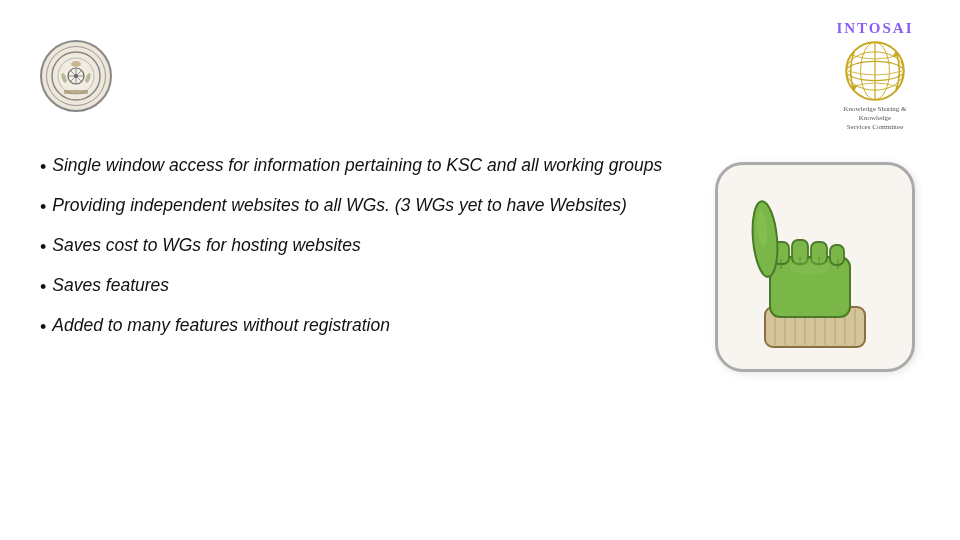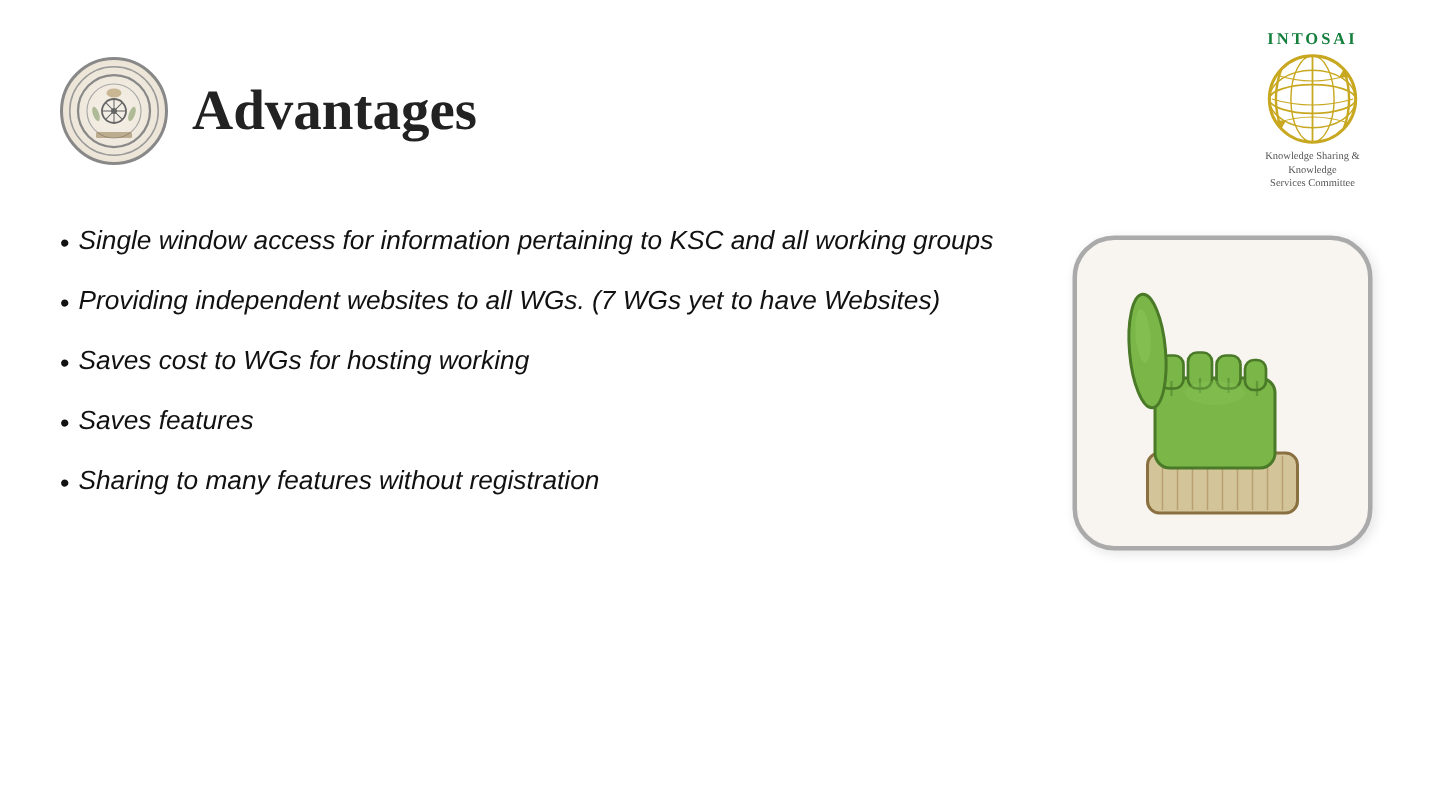--- a/index.html
+++ b/index.html
@@ -37,24 +37,24 @@
 
     
     .intosai-logo {
       display: flex;
       flex-direction: column;
       align-items: center;
       gap: 2px;
     }
 
     .intosai-text {
-      font-size: 11px;
+      font-size: 15px;
       font-weight: bold;
       letter-spacing: 2px;
-      color: #15803d;
+      color: #8b5cf6;
     }
 
     .globe-svg {
       width: 64px;
       height: 64px;
     }
 
     .intosai-subtitle {
       font-size: 7px;
       color: #555;
@@ -192,21 +192,20 @@
             <ellipse cx="26" cy="14" rx="5" ry="3" fill="#b8a070" opacity="0.7"></ellipse>
 
             <ellipse cx="14" cy="28" rx="2" ry="5" fill="#6a8a4a" opacity="0.5" transform="rotate(-20 14 28)"></ellipse>
             <ellipse cx="38" cy="28" rx="2" ry="5" fill="#6a8a4a" opacity="0.5" transform="rotate(20 38 28)"></ellipse>
 
             <rect x="14" y="40" width="24" height="4" rx="1" fill="#8a7040" opacity="0.5"></rect>
           </svg>
         </div>
       </div>
 
-      <h1 class="title">Advantages</h1>
     </div>
 
     <div class="intosai-logo">
       <span class="intosai-text">INTOSAI</span>
 
       <svg class="globe-svg" viewBox="0 0 80 80">
 
         <circle cx="40" cy="40" r="36" fill="none" stroke="#c8a820" stroke-width="2.5"></circle>
 
         <ellipse cx="40" cy="40" rx="36" ry="12" fill="none" stroke="#c8a820" stroke-width="1.5"></ellipse>
@@ -237,36 +236,36 @@
     <div class="bullet-section">
       <ul class="bullet-list">
 
         <li>
           <span class="bullet-dot">•</span>
           <span class="bullet-text">Single window access for information pertaining to KSC and all working groups</span>
         </li>
 
         <li>
           <span class="bullet-dot">•</span>
-          <span class="bullet-text">Providing independent websites to all WGs. (7 WGs yet to have Websites)</span>
-        </li>
-
-        <li>
-          <span class="bullet-dot">•</span>
-          <span class="bullet-text">Saves cost to WGs for hosting working</span>
+          <span class="bullet-text">Providing independent websites to all WGs. (3 WGs yet to have Websites)</span>
+        </li>
+
+        <li>
+          <span class="bullet-dot">•</span>
+          <span class="bullet-text">Saves cost to WGs for hosting websites</span>
         </li>
 
         <li>
           <span class="bullet-dot">•</span>
           <span class="bullet-text">Saves features</span>
         </li>
 
         <li>
           <span class="bullet-dot">•</span>
-          <span class="bullet-text">Sharing to many features without registration</span>
+          <span class="bullet-text">Added to many features without registration</span>
         </li>
       </ul>
     </div>
 
     <div class="thumbs-up-area">
       <div class="thumbs-up-box">
 
         <svg class="thumbs-svg" viewBox="0 0 160 180">
 
           <rect x="30" y="130" width="100" height="40" rx="8" fill="#d4c49a" stroke="#8a7040" stroke-width="2"></rect>

